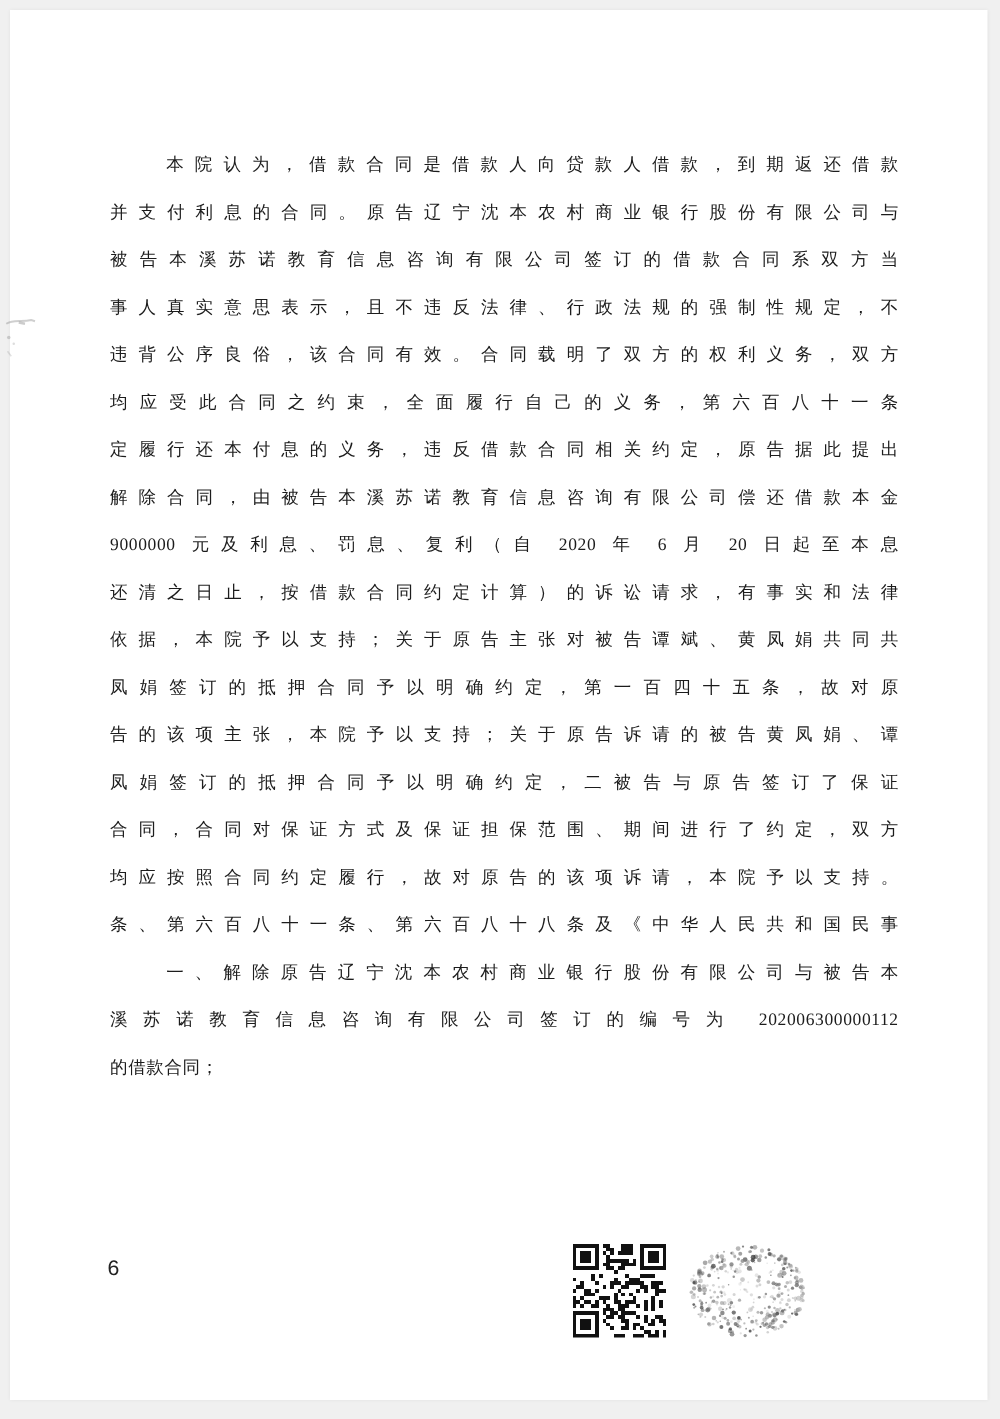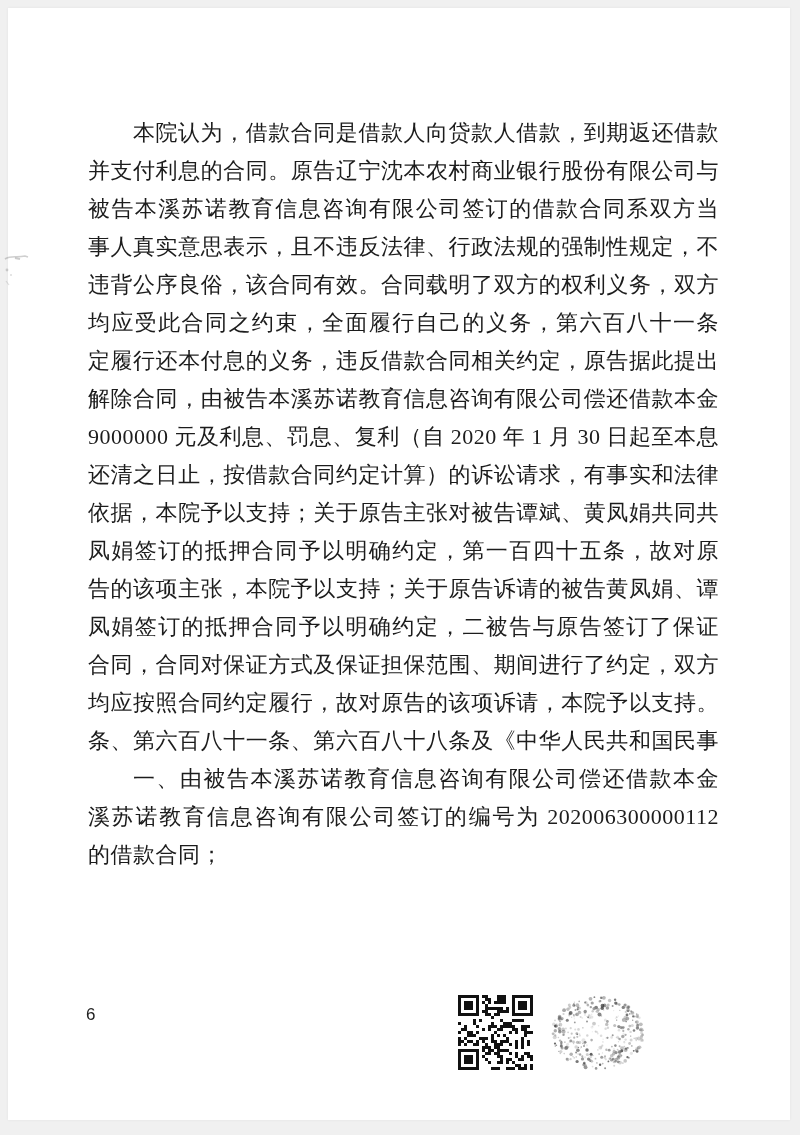--- a/index.html
+++ b/index.html
@@ -23,21 +23,21 @@
   .textblock {
     position: absolute;
     left: 80px;
     top: 106px;
     width: 631px;
     color: #1c1c1c;
   }
   .line {
     height: 38px;
     line-height: 38px;
-    font-size: 22px;
+    font-size: 14px;
     text-align: justify;
     text-align-last: justify;
     white-space: nowrap;
     letter-spacing: 0.5px;
   }
   .line.indent {
     text-indent: 45px;
   }
   .line.short {
     text-align-last: left;
@@ -88,30 +88,30 @@
 
   <div class="textblock">
     <div class="line indent">本院认为，借款合同是借款人向贷款人借款，到期返还借款</div>
     <div class="line">并支付利息的合同。原告辽宁沈本农村商业银行股份有限公司与</div>
     <div class="line">被告本溪苏诺教育信息咨询有限公司签订的借款合同系双方当</div>
     <div class="line">事人真实意思表示，且不违反法律、行政法规的强制性规定，不</div>
     <div class="line">违背公序良俗，该合同有效。合同载明了双方的权利义务，双方</div>
     <div class="line">均应受此合同之约束，全面履行自己的义务，第六百八十一条</div>
     <div class="line">定履行还本付息的义务，违反借款合同相关约定，原告据此提出</div>
     <div class="line">解除合同，由被告本溪苏诺教育信息咨询有限公司偿还借款本金</div>
-    <div class="line">9000000 元及利息、罚息、复利（自 2020 年 1 月 30 日起至本息</div>
+    <div class="line">9000000 元及利息、罚息、复利（自 2020 年 6 月 20 日起至本息</div>
     <div class="line">还清之日止，按借款合同约定计算）的诉讼请求，有事实和法律</div>
     <div class="line">依据，本院予以支持；关于原告主张对被告谭斌、黄凤娟共同共</div>
     <div class="line">凤娟签订的抵押合同予以明确约定，第一百四十五条，故对原</div>
     <div class="line">告的该项主张，本院予以支持；关于原告诉请的被告黄凤娟、谭</div>
     <div class="line">凤娟签订的抵押合同予以明确约定，二被告与原告签订了保证</div>
     <div class="line">合同，合同对保证方式及保证担保范围、期间进行了约定，双方</div>
     <div class="line">均应按照合同约定履行，故对原告的该项诉请，本院予以支持。</div>
     <div class="line">条、第六百八十一条、第六百八十八条及《中华人民共和国民事</div>
-    <div class="line indent">一、由被告本溪苏诺教育信息咨询有限公司偿还借款本金</div>
+    <div class="line indent">一、解除原告辽宁沈本农村商业银行股份有限公司与被告本</div>
     <div class="line">溪苏诺教育信息咨询有限公司签订的编号为 202006300000112</div>
     <div class="line short">的借款合同；</div>
   </div>
 
   <div class="page-number">6</div>
 
   <svg id="qr-svg" class="qr" viewBox="0 0 75 75" shape-rendering="crispEdges">
       <g fill="#111">
         <rect x="24" y="0" width="3" height="3"></rect>
         <rect x="27" y="0" width="3" height="3"></rect>

